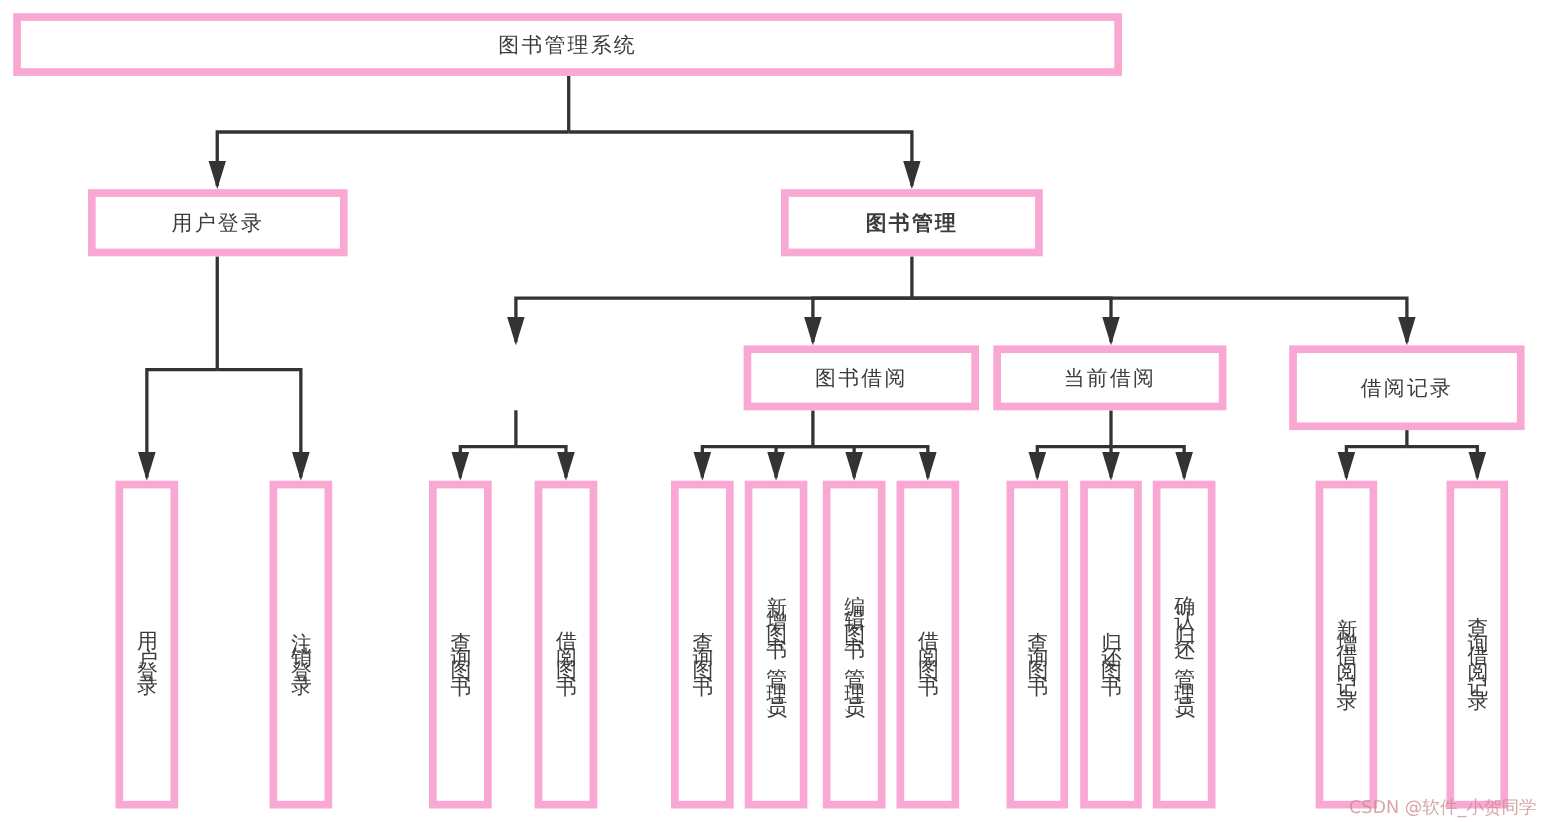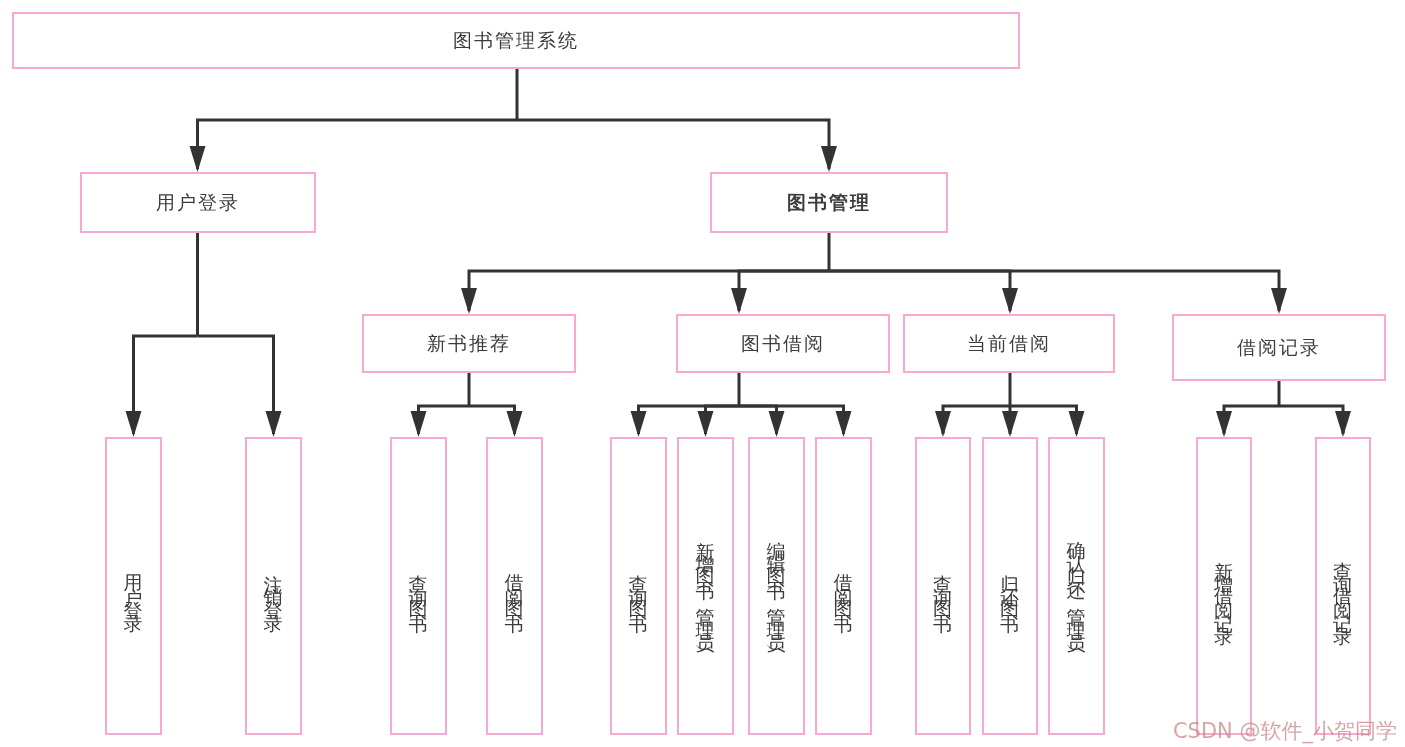--- a/index.html
+++ b/index.html
@@ -17,21 +17,21 @@
   }
   .edges {
     position: absolute;
     left: 0;
     top: 0;
     z-index: 1;
   }
   .box {
     position: absolute;
     box-sizing: border-box;
-    border: 2px solid #f9a8d4;
+    border: 7px solid #f9a8d4;
     background: #ffffff;
     display: flex;
     align-items: center;
     justify-content: center;
     color: #3c3c3c;
     z-index: 2;
   }
   .box.h span {
     font-size: 19px;
     letter-spacing: 2px;
@@ -41,21 +41,21 @@
     writing-mode: vertical-rl;
     font-size: 19px;
     letter-spacing: 0.7em;
     line-height: 1;
     white-space: nowrap;
   }
   .watermark {
     position: absolute;
     right: 8px;
     bottom: 2px;
-    font-size: 21px;
+    font-size: 16px;
     color: rgba(199, 136, 136, 0.75);
     z-index: 3;
     white-space: nowrap;
   }
 </style>
 </head>
 <body>
 
 <div class="canvas">
 
@@ -104,30 +104,27 @@
     <span>图书管理系统</span>
   </div>
 
   <div class="box h" style="left:80px; top:172px; width:236px; height:61px;">
     <span>用户登录</span>
   </div>
   <div class="box h" style="left:710px; top:172px; width:238px; height:61px;font-weight:bold;">
     <span>图书管理</span>
   </div>
 
-  <div class="box h" style="left:362px; top:314px; width:214px; height:59px;">
-    <span>新书推荐</span>
-  </div>
   <div class="box h" style="left:632px; top:314px; width:214px; height:59px;margin-left:44px;">
     <span>图书借阅</span>
   </div>
   <div class="box h" style="left:903px; top:314px; width:212px; height:59px;">
     <span>当前借阅</span>
   </div>
-  <div class="box h" style="left:1172px; top:314px; width:214px; height:67px;">
+  <div class="box h" style="left:1172px; top:314px; width:214px; height:77px;">
     <span>借阅记录</span>
   </div>
 
   <div class="box v" style="left:105px; top:437px; width:57px; height:298px;">
     <span>用户登录</span>
   </div>
   <div class="box v" style="left:245px; top:437px; width:57px; height:298px;">
     <span>注销登录</span>
   </div>
 

